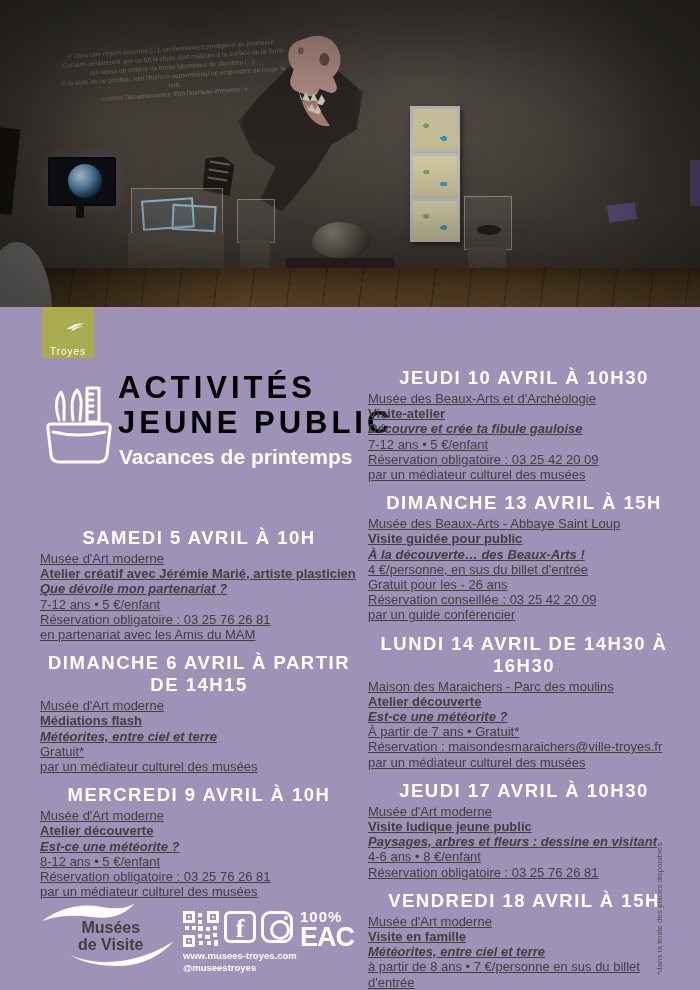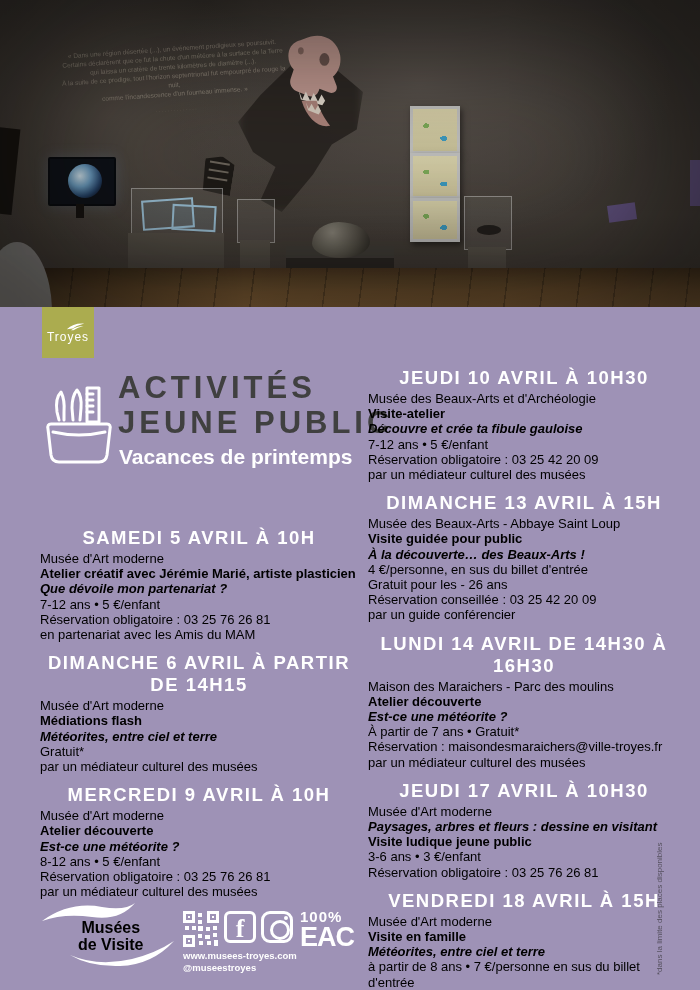--- a/index.html
+++ b/index.html
@@ -48,41 +48,41 @@
   .hang-sign i{display:block;height:2px;background:#6e675d;margin:6px 5px 0 5px;}
   .plaque{position:absolute;background:#6b5a8e;}
   .gray-blob{position:absolute;left:-18px;top:242px;width:70px;height:70px;background:#8d8b88;
       border-radius:50% 50% 0 0/100% 100% 0 0;}
   .left-sign{position:absolute;left:-6px;top:128px;width:22px;height:86px;background:#16130f;transform:rotate(6deg);}
 
   
   .body-bg{position:absolute;left:0;top:307px;width:700px;height:683px;background:#9e92b6;}
   .brand-sq{position:absolute;left:42px;top:307px;width:52px;height:51px;background:#abac4f;
       color:#fff;display:flex;align-items:flex-end;justify-content:center;}
-  .brand-sq span{font-size:12px;letter-spacing:1px;padding-bottom:14px;font-weight:400;}
+  .brand-sq span{font-size:10px;letter-spacing:1px;padding-bottom:1px;font-weight:400;}
   .brand-swoosh{position:absolute;left:24px;top:14px;width:20px;height:10px;}
   .art-icon{position:absolute;left:45px;top:382px;width:68px;height:86px;}
-  .title-l1,.title-l2{position:absolute;left:118px;color:#404040;font-weight:700;font-size:31px;
+  .title-l1,.title-l2{position:absolute;left:118px;color:#000000;font-weight:700;font-size:31px;
       letter-spacing:4px;line-height:34px;}
   .title-l1{top:371px;} .title-l2{top:406px;}
   .subtitle{position:absolute;left:119px;top:445px;color:#fff;font-weight:700;font-size:21px;}
   .month-badge{position:absolute;left:46px;top:486px;width:122px;height:31px;background:#abac4f;
       color:#fff;font-weight:700;font-size:20px;letter-spacing:3px;display:flex;align-items:center;padding-left:13px;box-sizing:border-box;}
 
   .col{position:absolute;width:318px;}
   .col-left{left:40px;top:527px;}
   .col-right{left:368px;top:367px;width:312px;}
   .event{margin-bottom:10px;}
   .event-title{color:#fff;font-weight:700;font-size:18.5px;letter-spacing:1.5px;line-height:22px;margin-bottom:2px;text-align:center;}
-  .line{color:#000000;font-size:13px;line-height:15.2px;}
+  .line{color:#404040;font-size:13px;line-height:15.2px;text-decoration:underline;}
   .line.bold{font-weight:700;}
   .line.bolditalic{font-weight:700;font-style:italic;}
 
   
-  .mt-logo{position:absolute;left:40px;top:893px;width:140px;height:75px;color:#000000;text-decoration:underline;}
+  .mt-logo{position:absolute;left:40px;top:893px;width:140px;height:75px;color:#404040;text-decoration:underline;}
   .mt-logo svg{position:absolute;left:0;top:0;}
   .mt-text{position:absolute;left:38px;top:26px;text-align:center;font-weight:700;font-size:16px;line-height:17px;}
   .qr{position:absolute;left:183px;top:911px;width:36px;height:36px;}
   .fb-icon{position:absolute;left:224px;top:911px;width:32px;height:32px;border:3px solid #fff;border-radius:6px;
       color:#fff;font-weight:700;font-size:26px;text-align:center;line-height:30px;box-sizing:border-box;font-family:"Liberation Serif",serif;}
   .ig-icon{position:absolute;left:261px;top:911px;width:32px;height:32px;border:3px solid #fff;border-radius:9px;box-sizing:border-box;}
   .ig-icon::before{content:"";position:absolute;left:6px;top:6px;width:14px;height:14px;border:3px solid #fff;border-radius:50%;}
   .ig-icon::after{content:"";position:absolute;right:2px;top:2px;width:4px;height:4px;background:#fff;border-radius:50%;}
   .net-url{position:absolute;left:183px;top:950px;color:#fff;font-weight:700;font-size:9.5px;}
   .net-handle{position:absolute;left:183px;top:962px;color:#fff;font-weight:700;font-size:9.5px;}
@@ -235,23 +235,23 @@
         <div class="line">Maison des Maraichers - Parc des moulins</div>
         <div class="line bold">Atelier découverte</div>
         <div class="line bolditalic">Est-ce une météorite ?</div>
         <div class="line">À partir de 7 ans • Gratuit*</div>
         <div class="line">Réservation : maisondesmaraichers@ville-troyes.fr</div>
         <div class="line">par un médiateur culturel des musées</div>
       </div>
       <div class="event">
         <div class="event-title">JEUDI 17 AVRIL À 10H30</div>
         <div class="line">Musée d'Art moderne</div>
+        <div class="line bold">Visite ludique jeune public</div>
         <div class="line bolditalic">Paysages, arbres et fleurs : dessine en visitant</div>
-        <div class="line bold">Visite ludique jeune public</div>
-        <div class="line">3-6 ans • 3 €/enfant</div>
+        <div class="line">4-6 ans • 8 €/enfant</div>
         <div class="line">Réservation obligatoire : 03 25 76 26 81</div>
       </div>
       <div class="event">
         <div class="event-title">VENDREDI 18 AVRIL À 15H</div>
         <div class="line">Musée d'Art moderne</div>
         <div class="line bold">Visite en famille</div>
         <div class="line bolditalic">Météorites, entre ciel et terre</div>
         <div class="line">à partir de 8 ans • 7 €/personne en sus du billet d'entrée</div>
         <div class="line">Gratuit pour les - 26 ans</div>
       </div>

